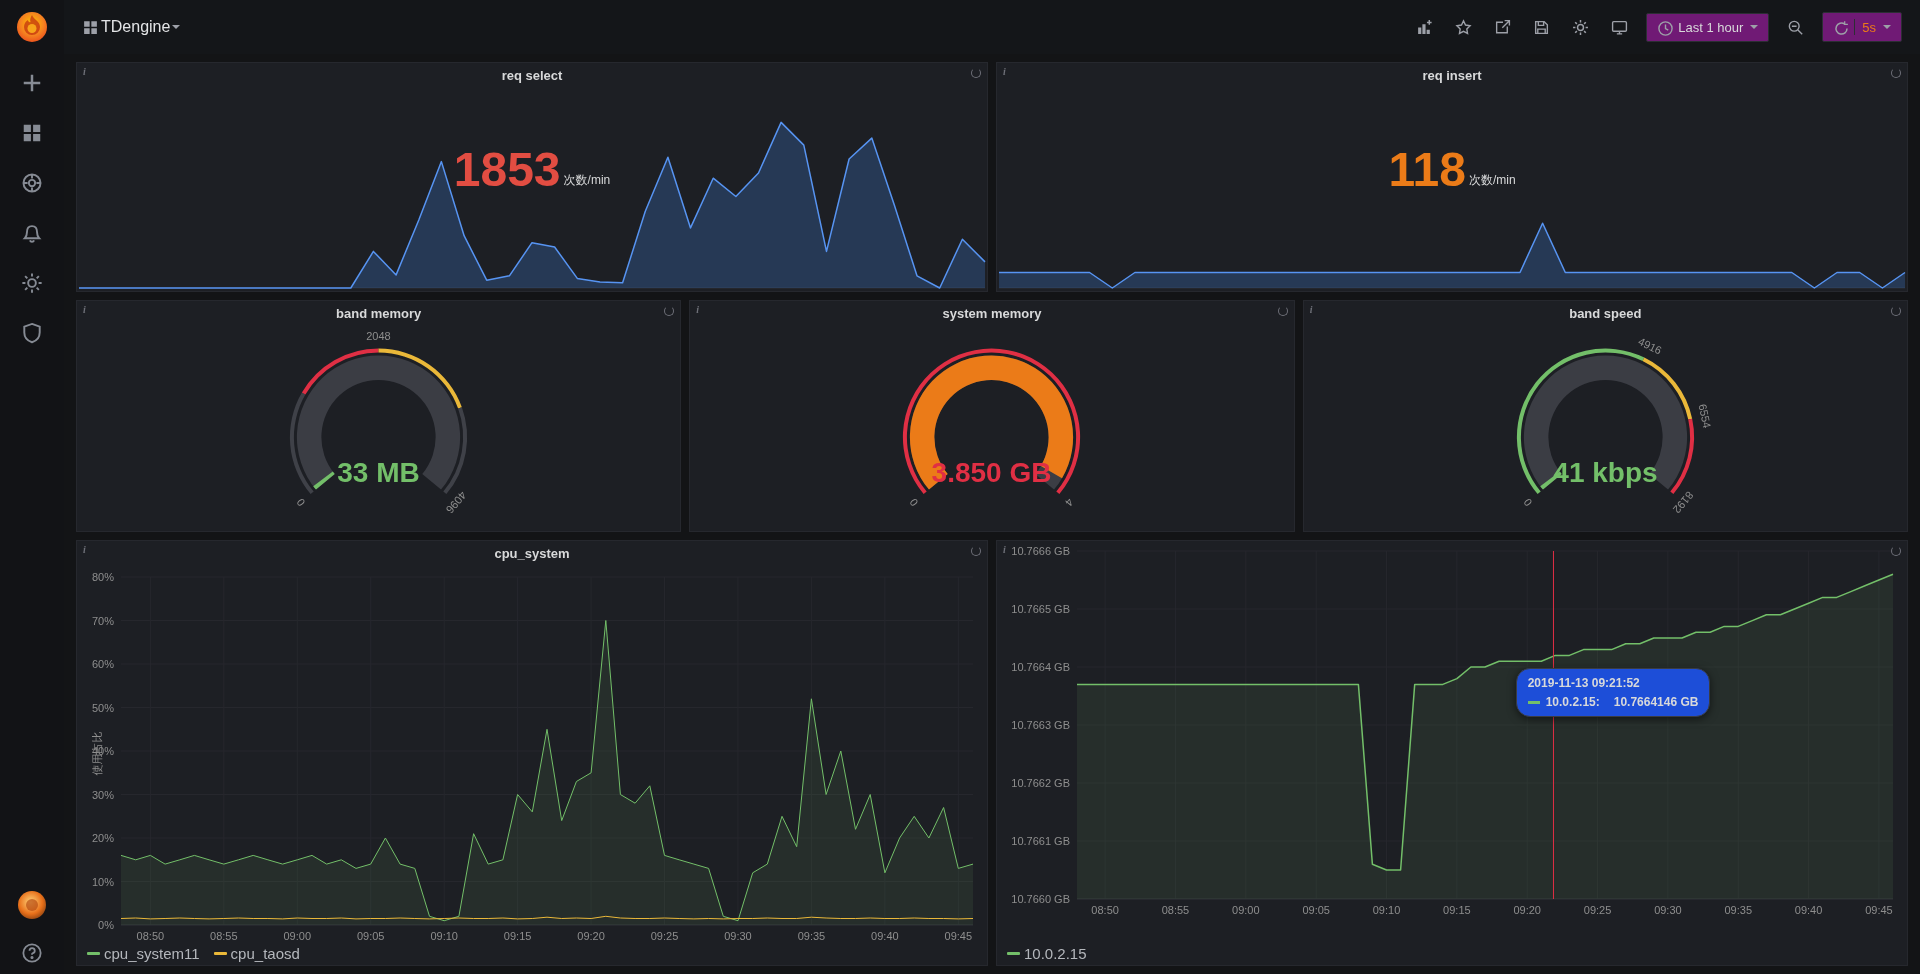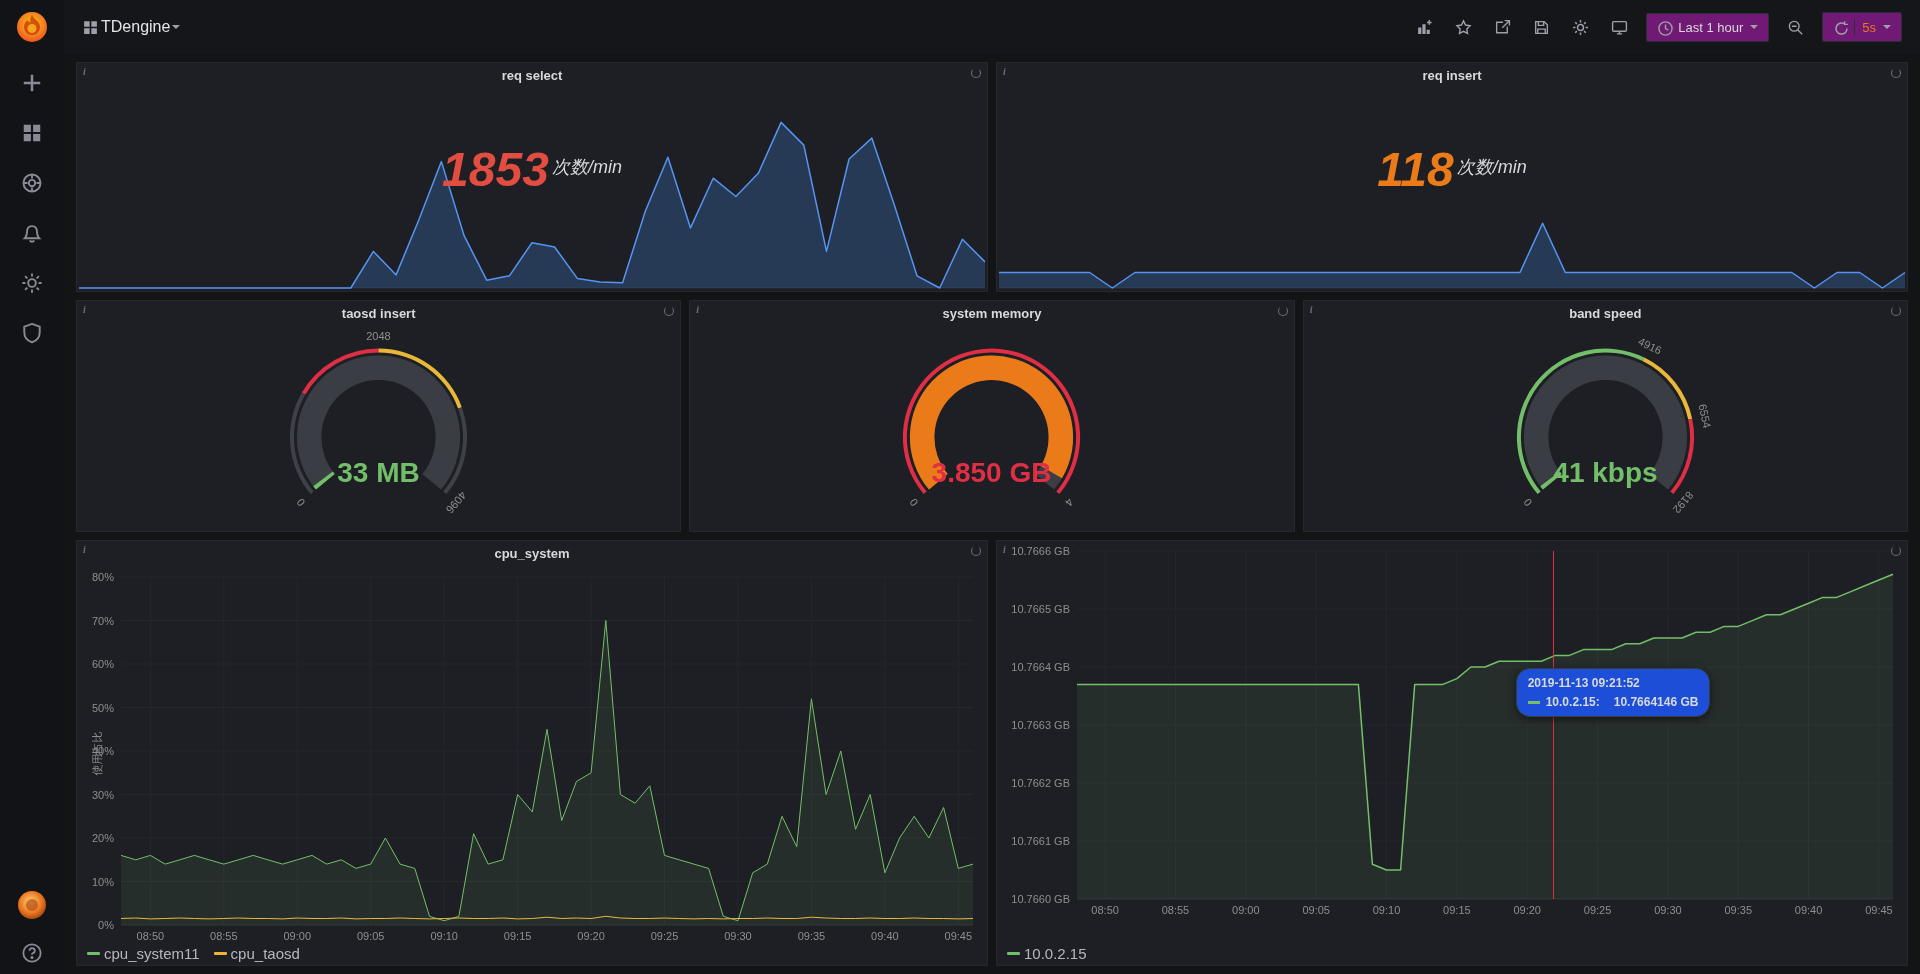--- a/index.html
+++ b/index.html
@@ -44,23 +44,23 @@
     color:#d8d9da; cursor:pointer; flex-shrink:0; display:flex; align-items:center; justify-content:center; gap:6px;}
   .p-info { position:absolute; top:3px; left:6px; font-size:10px; font-style:italic; font-weight:bold;
     font-family:"Liberation Serif",serif; color:#6e7078; cursor:pointer; z-index:3; }
   .p-load { position:absolute; top:5px; right:6px; width:10px; height:10px; border:1.5px solid #6e7078;
     border-top-color:transparent; border-radius:50%; cursor:pointer; z-index:3; }
   .p-body { flex:1; position:relative; }
   .chart { position:absolute; inset:0; }
   .chart.axes { bottom:20px; }
 
   .bignum { position:absolute; left:50%; top:40%; transform:translate(-50%,-50%);
-    display:flex; align-items:center; z-index:2; pointer-events:none;font-style:italic; }
+    display:flex; align-items:flex-end; z-index:2; pointer-events:none; }
   .bignum .num { font-size:48px; font-weight:bold; line-height:1; }
-  .bignum .unit { font-size:18px; color:#d8d9da; margin-left:3px; padding-bottom:5px; }
+  .bignum .unit { font-size:12px; color:#d8d9da; margin-left:3px; padding-bottom:5px; }
 
   .legend { position:absolute; left:10px; bottom:3px; display:flex; gap:14px; font-size:15px;
     color:#b4b7bc; z-index:2; }
   .l-item { display:flex; align-items:center; gap:4px; cursor:pointer; }
   .l-dash { width:13px; height:3px; border-radius:1px; display:inline-block; }
 
   .ylab { position:absolute; left:-2px; top:45%; transform:rotate(-90deg); transform-origin:center;
     font-size:11px; color:#8e8e8e; z-index:2; }
 
   .g-tooltip { position:absolute; left:57%; top:30%; background:#1d4ed8; border:1px solid #3a3c43;
@@ -283,21 +283,21 @@
             </div>
           </div>
         </section>
       </div>
 
       <div class="row row2">
         <section class="panel">
           <span class="p-info">i</span>
           <span class="p-load"></span>
           <div class="p-title">
-              <span>taosd insert</span>
+              <span>band memory</span>
             </div>
           <div class="p-body">
             <div class="chart"><svg width="603" height="204" font-family="&quot;Liberation Sans&quot;,sans-serif">
                   <path d="M238.9907734414914 162.61146895042162 A81.60000000000001 81.60000000000001 0 1 1 364.0092265585086 162.61146895042162 L345.256458590956 146.87602826529513 A57.120000000000005 57.120000000000005 0 1 0 257.743541409044 146.87602826529513 Z" fill="#3b3d44"></path>
                   <path d="M238.9907734414914 162.61146895042162 A81.60000000000001 81.60000000000001 0 0 1 236.22863360967955 159.13150936555405 L255.81004352677567 144.44005655588785 A57.120000000000005 57.120000000000005 0 0 0 257.743541409044 146.87602826529513 Z" fill="#73bf69"></path>
                   <path d="M233.62846233965854 167.1109822182274 A88.60000000000001 88.60000000000001 0 0 1 224.92525254690176 65.59243272856116 L228.38235175471658 67.6045125150821 A84.60000000000001 84.60000000000001 0 0 0 236.69264011213446 164.53983177948123 Z" fill="#3f4148"></path>
                   <path d="M224.92525254690176 65.59243272856116 A88.60000000000001 88.60000000000001 0 0 1 301.5 21.560000000000002 L301.5 25.560000000000002 A84.60000000000001 84.60000000000001 0 0 0 228.38235175471658 67.6045125150821 Z" fill="#e02f44"></path>
                   <path d="M301.5 21.560000000000002 A88.60000000000001 88.60000000000001 0 0 1 384.8620361293444 80.14782026626722 L381.0985130535275 81.50277194724839 A84.60000000000001 84.60000000000001 0 0 0 301.5 25.560000000000002 Z" fill="#eab839"></path>
                   <path d="M384.8620361293444 80.14782026626722 A88.60000000000001 88.60000000000001 0 0 1 369.37153766034146 167.1109822182274 L366.3073598878656 164.53983177948123 A84.60000000000001 84.60000000000001 0 0 0 381.0985130535275 81.50277194724839 Z" fill="#3f4148"></path>
                   <text x="226.73406235158774" y="172.89607070540626" font-size="11" fill="#8e8e8e" text-anchor="middle" transform="rotate(-130 226.73406235158774 172.89607070540626)">0</text>

